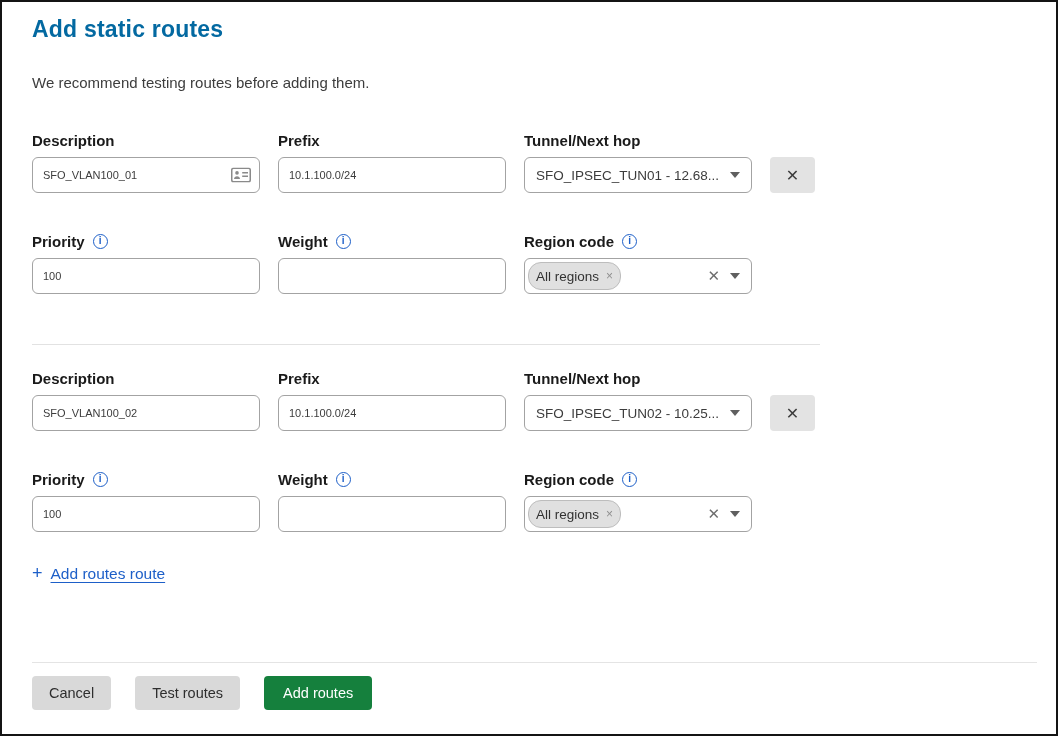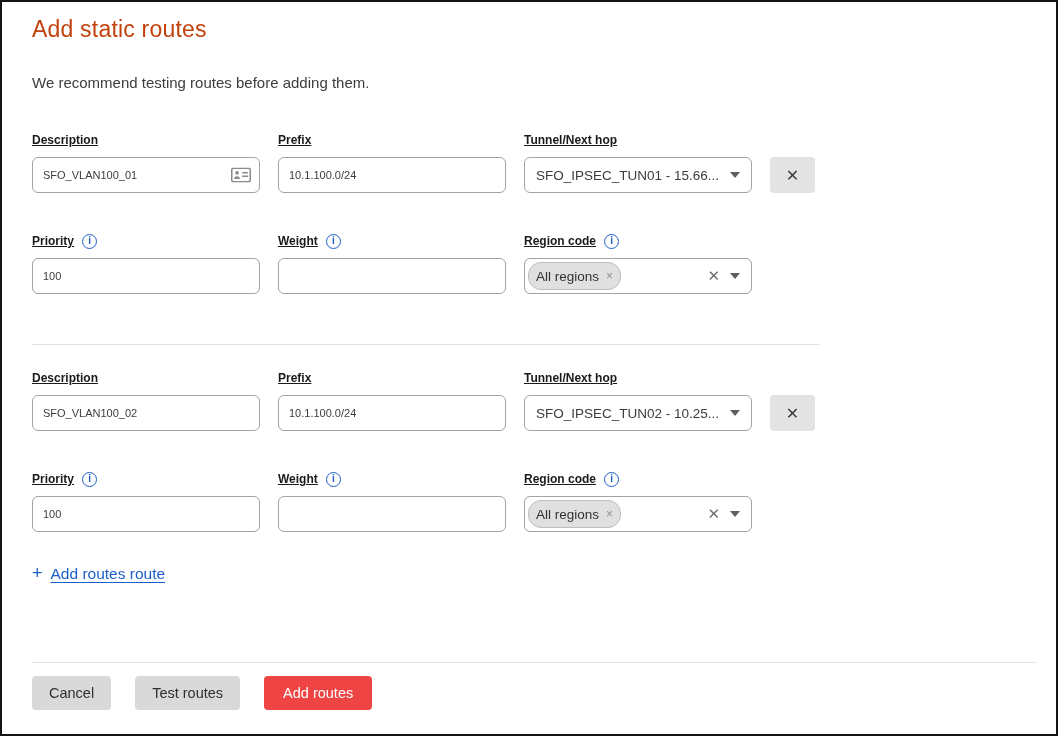--- a/index.html
+++ b/index.html
@@ -11,30 +11,30 @@
   }
   .page {
     position: relative;
     width: 1058px; height: 736px;
     border: 2px solid #141414;
     background: #ffffff;
     overflow: hidden;
   }
   .content { padding: 14px 30px 0 30px; }
 
-  h1.title { font-size: 23px; font-weight: 400; color: #c2410c; letter-spacing: .2px; }
+  h1.title { font-size: 23px; font-weight: 700; color: #0369a1; letter-spacing: .2px; }
   p.intro { margin-top: 27px; font-size: 15px; color: #3d3d3d; }
   p.intro2 { margin-top: 31px; font-size: 15px; color: #3d3d3d; }
 
   .route-block .frow { display: flex; gap: 18px; }
   .frow.first { margin-top: 39px; }
   .frow.second { margin-top: 38px; }
   .col { width: 228px; }
   .label-row { display: flex; align-items: center; height: 20px; margin-bottom: 7px; }
-  .label-row .lbl { font-size: 12px; font-weight: 700; color: #1a1a1a; text-decoration: underline; }
+  .label-row .lbl { font-size: 15px; font-weight: 700; color: #1a1a1a; }
   .info-icon {
     display: inline-flex; align-items: center; justify-content: center;
     width: 15px; height: 15px; margin-left: 8px;
     border: 1.5px solid #1d5fc8; border-radius: 50%;
     color: #1d5fc8; font-size: 10px; font-weight: 700; line-height: 1;
   }
   .input-wrap { position: relative; }
   input.txt {
     width: 100%; height: 36px;
     border: 1px solid #a3a3a3; border-radius: 6px;
@@ -91,21 +91,21 @@
   .add-route-row .add-link { color: #1d5fc8; text-decoration: underline; text-underline-offset: 3px; }
   .footer { position: absolute; left: 30px; right: 0; top: 660px; }
   .footer-divider { height: 1px; background: #e4e4e4; width: 1005px; }
   .footer-buttons { display: flex; gap: 24px; margin-top: 13px; }
   .btn {
     height: 34px; border: none; border-radius: 4px;
     font-size: 14.5px; font-family: "Liberation Sans", sans-serif;
     cursor: pointer;
   }
   .btn-gray { background: #d9d9d9; color: #2e2e2e; padding: 0 17px; }
-  .btn-primary { background: #ef4444; color: #ffffff; padding: 0 19px; }
+  .btn-primary { background: #15803d; color: #ffffff; padding: 0 19px; }
 </style>
 </head>
 <body>
 
 <div class="page">
   <div class="content">
     <h1 class="title">Add static routes</h1>
     <p class="intro2">We recommend testing routes before adding them.</p>
 
     <div class="route-block">
@@ -131,21 +131,21 @@
           <div class="label-row">
             <span class="lbl">Prefix</span>
           </div>
           <input class="txt" type="text" value="10.1.100.0/24" style="">
         </div>
         <div class="col">
           <div class="label-row">
             <span class="lbl">Tunnel/Next hop</span>
           </div>
           <div class="select-box">
-            <span class="sel-text">SFO_IPSEC_TUN01 - 15.66...</span>
+            <span class="sel-text">SFO_IPSEC_TUN01 - 12.68...</span>
             <span class="caret"></span>
           </div>
         </div>
         <div class="xcol">
           <button class="remove-btn"><span>✕</span></button>
         </div>
       </div>
       <div class="frow second">
         <div class="col">
           <div class="label-row">

